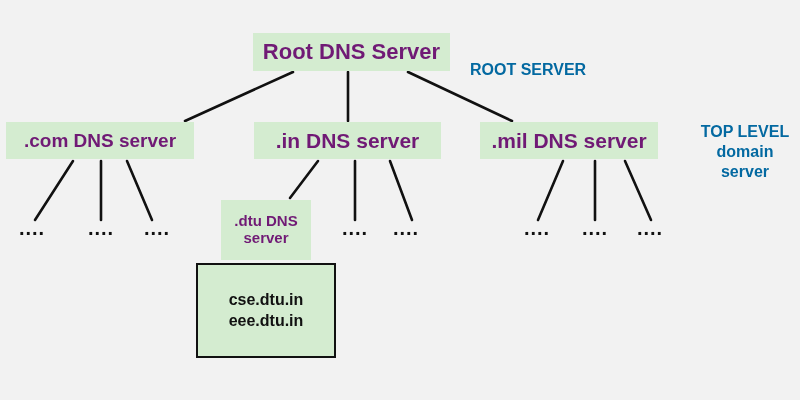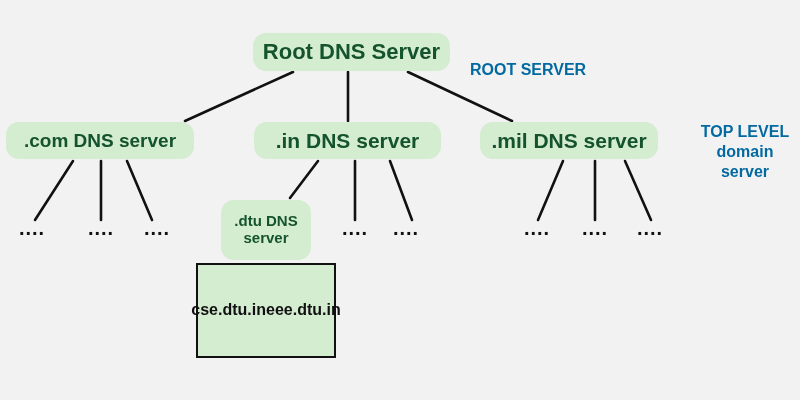--- a/index.html
+++ b/index.html
@@ -23,26 +23,26 @@
   #edge-layer {
     position: absolute;
     left: 0;
     top: 0;
     width: 800px;
     height: 400px;
   }
   .node-box {
     position: absolute;
     background: #d4ecd0;
-    border-radius: 13px;
+    border-radius: 0;
     display: flex;
     align-items: center;
     justify-content: center;
     text-align: center;
-    color: #14532d;
+    color: #701a75;
     font-weight: bold;
     line-height: 1.12;
     box-sizing: border-box;
   }
   .node-root {
     left: 253px;
     top: 33px;
     width: 197px;
     height: 38px;
     font-size: 22px;
@@ -107,21 +107,21 @@
   #subdomain-box {
     position: absolute;
     left: 196px;
     top: 263px;
     width: 140px;
     height: 95px;
     background: #d4ecd0;
     border: 2px solid #111111;
     box-sizing: border-box;
     display: flex;
-    flex-direction: row;
+    flex-direction: column;
     align-items: center;
     justify-content: center;
   }
   #subdomain-box .subdomain-line {
     color: #111111;
     font-weight: bold;
     font-size: 16px;
     line-height: 1.28;
     text-align: center;
   }

